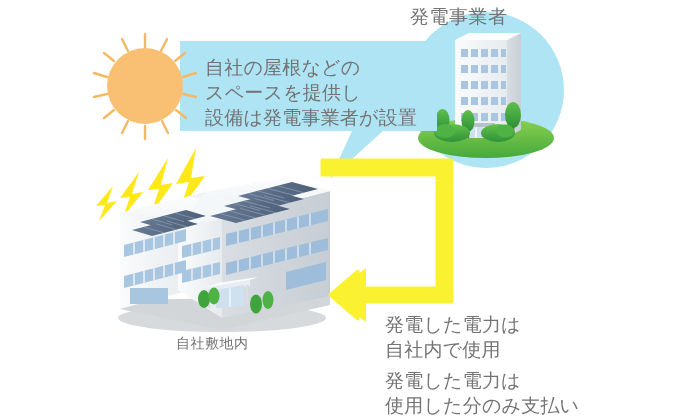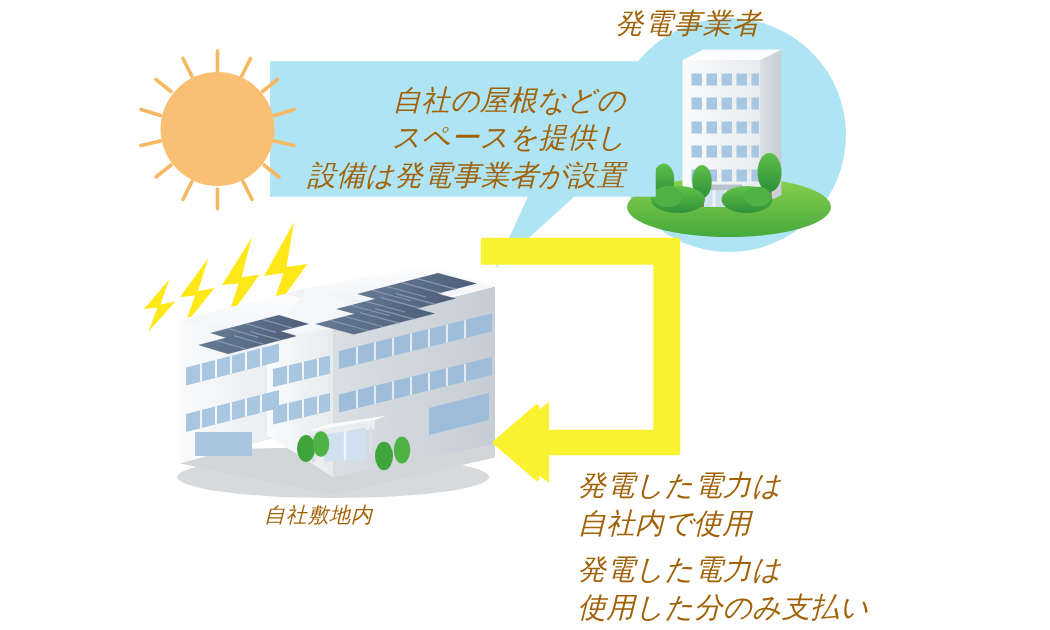--- a/index.html
+++ b/index.html
@@ -21,38 +21,36 @@
     height: 420px;
   }
   .layer {
     position: absolute;
     left: 0; top: 0;
     width: 700px;
     height: 420px;
   }
   .txt {
     position: absolute;
-    color: #a16207;
+    color: #737373;
     line-height: 1.32;
     white-space: pre;
     font-weight: 500;
-    font-style: italic;
   }
   #provider-label {
     left: 410px;
     top: 4px;
     font-size: 19px;
     letter-spacing: 0.5px;
   }
   #bubble-text {
     left: 205px;
     top: 55px;
     font-size: 19px;
     letter-spacing: 0.2px;
-    text-align: right;
   }
   #site-label {
     left: 176px;
     top: 334px;
     font-size: 14px;
     letter-spacing: 0.5px;
   }
   #usage-text {
     left: 385px;
     top: 312px;

